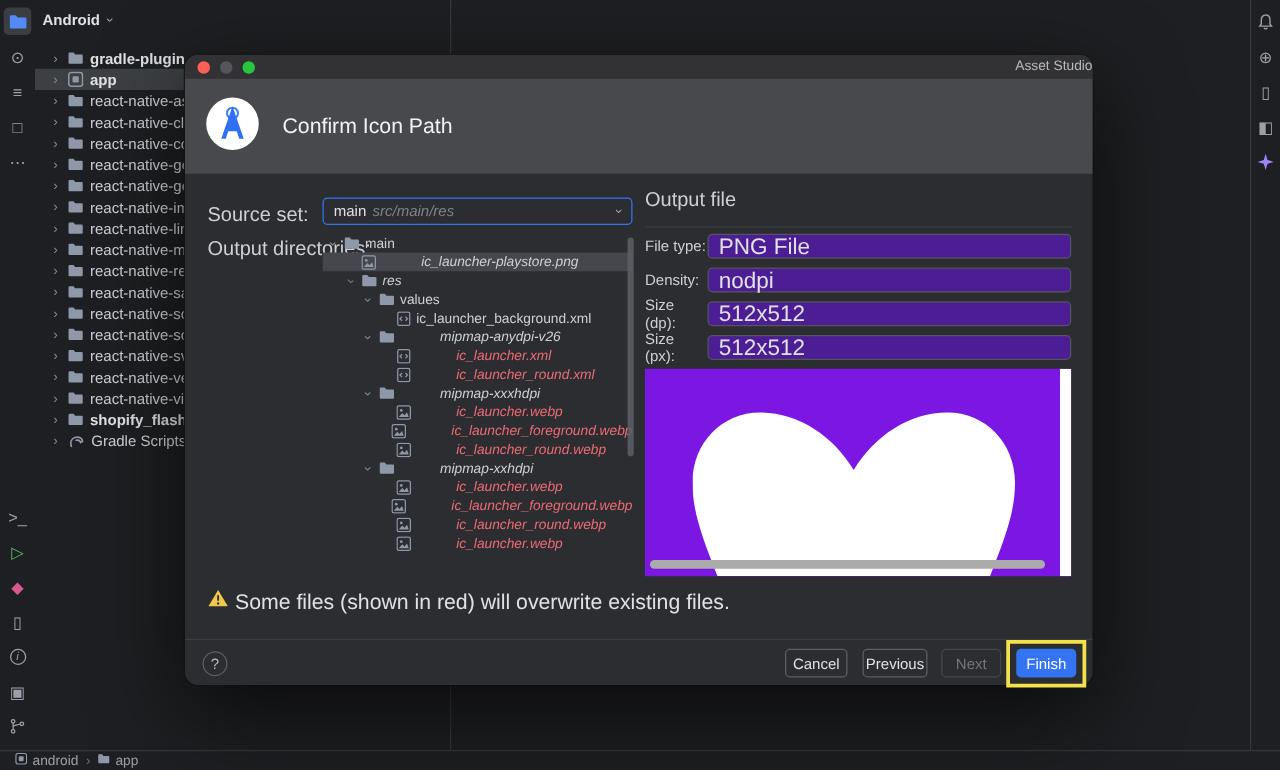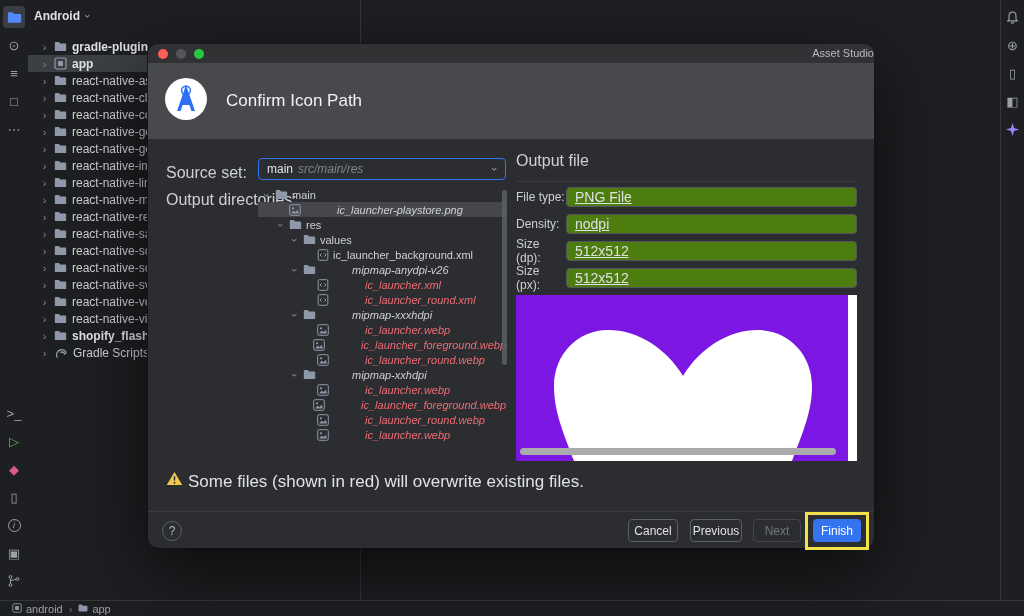--- a/index.html
+++ b/index.html
@@ -72,21 +72,21 @@
   .drow .spacer { display:inline-block; width:9px; }
   .dlabel.red { color:#ee6b74; }
   .dlabel.italic { font-style:italic;margin-left:32px; }
   .tree-scroll { position:absolute; left:354px; top:146px; width:5px; height:175px;
     background:#5c6066; border-radius:3px; opacity:.85; }
 
   .fields { position:absolute; left:368px; top:143px; width:341px; }
   .f-row { display:flex; align-items:center; height:20px; margin-bottom:7px; }
   .f-label { width:50px; font-size:12px; color:#ced0d6; flex:0 0 50px; }
   .f-box { flex:1; height:20px; border:1px solid #53565c; border-radius:4px; display:flex;
-    align-items:center; padding-left:8px; font-size:14px; color:#dfe1e5; background:#4d7c0f;text-decoration:underline; }
+    align-items:center; padding-left:8px; font-size:18px; color:#dfe1e5; background:#4c1d95; }
 
   .preview { position:absolute; left:368px; top:251px; width:341px; height:166px; overflow:hidden; }
   .heart { position:absolute; left:38px; top:33px; width:258px; height:133px; }
   .white-strip { position:absolute; right:0; top:0; width:9px; height:100%; background:#ffffff; }
   .h-scroll { position:absolute; left:4px; bottom:6px; width:316px; height:7px;
     background:#ababab; border-radius:4px; }
 
   .warn-icon { position:absolute; left:18px; top:427px; }
   .warn-text { position:absolute; left:40px; top:428px; font-size:17px; color:#dfe1e5; }
 
@@ -429,21 +429,21 @@
           <span class="spacer"></span>
           <span class="icn">
             <svg width="12" height="12" viewBox="0 0 12 12">
               <rect x="0.7" y="0.7" width="10.6" height="10.6" rx="1.5" fill="none" stroke="#8f98a8"></rect>
               <circle cx="4" cy="4.3" r="1.1" fill="#8f98a8"></circle>
               <path d="M2 9.6 L4.8 6.4 L6.6 8.2 L8.6 5.8 L10 9.6 Z" fill="#8f98a8"></path>
             </svg>
           </span>
           <span class="dlabel italic">ic_launcher-playstore.png</span>
         </div>
-        <div class="drow" style="padding-left: 18px;">
+        <div class="drow" style="padding-left: 18px; font-style: italic;">
           <span class="chev down">›</span>
           <span class="icn">
             <svg width="13" height="11" viewBox="0 0 14 12">
               <path d="M0.8 2 a1 1 0 0 1 1-1 h3.4 l1.4 1.8 h5.6 a1 1 0 0 1 1 1 v6.2 a1 1 0 0 1 -1 1 h-10.4 a1 1 0 0 1 -1-1 z" fill="#8f98a8"></path>
             </svg>
           </span>
           <span class="dlabel">res</span>
         </div>
         <div class="drow" style="padding-left: 32px;">
           <span class="chev down">›</span>

